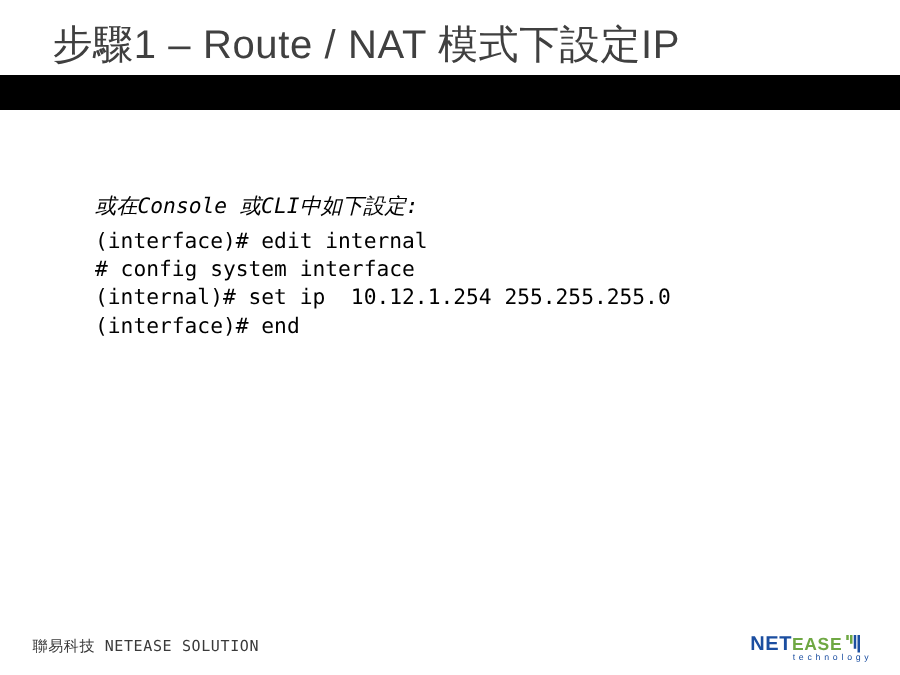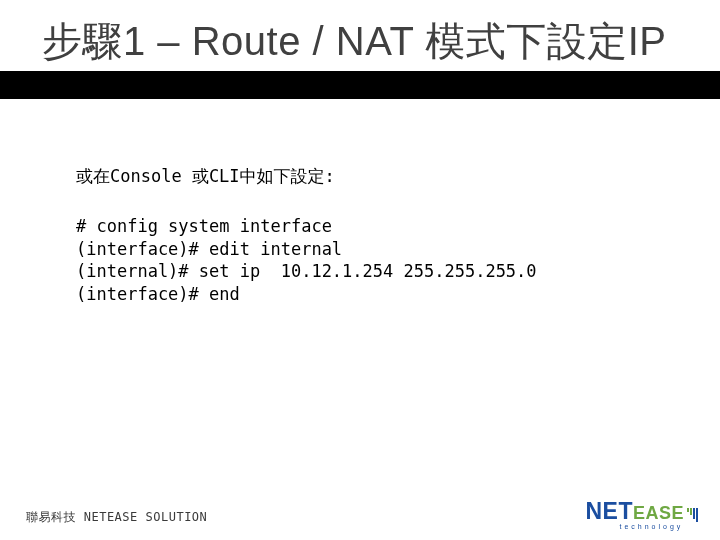--- a/index.html
+++ b/index.html
@@ -8,41 +8,42 @@
     height: 540px;
     background: #ffffff;
     font-family: "Microsoft JhengHei", "PMingLiU", Arial, sans-serif;
     position: relative;
     overflow: hidden;
   }
   .title-wrap {
     padding: 14px 0 0 42px;
   }
   .title {
-    font-size: 40px;
+    font-size: 32px;
     color: #404040;
     font-weight: 400;
     letter-spacing: 0.5px;
     white-space: nowrap;
   }
   .title-bar {
     margin-top: 2px;
     height: 28px;
     background: #000000;
     width: 100%;
   }
   .content {
     padding: 66px 0 0 76px;
     font-family: "MingLiU", "PMingLiU", "SimSun", monospace;
     font-size: 17px;
     color: #000000;
     line-height: 1.32;
   }
   .intro {
-    margin-bottom: 28px;
+    margin-bottom: 6px;
+    font-style: italic;
   }
   .cli-line {
     white-space: pre;
   }
   .footer {
     position: absolute;
     left: 26px;
     bottom: 14px;
     font-size: 12px;
     color: #3a3a3a;
@@ -57,22 +58,22 @@
     text-align: left;
   }
   .logo-row {
     display: flex;
     align-items: flex-end;
   }
   .logo-main {
     font-family: Arial, sans-serif;
     font-weight: 900;
   }
-  .logo-net { color: #1b4ea0; font-size: 23px; letter-spacing: 0.5px; }
-  .logo-ease { color: #6fa843; font-size: 18px; letter-spacing: 0.5px; }
+  .logo-net { color: #1b4ea0; font-size: 16px; letter-spacing: 0.5px; }
+  .logo-ease { color: #6fa843; font-size: 14px; letter-spacing: 0.5px; }
   .logo-sub {
     font-family: Arial, sans-serif;
     font-size: 7px;
     color: #1b4ea0;
     letter-spacing: 3px;
     margin-top: -2px;
     margin-left: 34px;
   }
   .logo-bars {
     display: flex;
@@ -92,22 +93,22 @@
 </head>
 <body>
 
 <div class="title-wrap">
   <div class="title">步驟1 – Route / NAT 模式下設定IP</div>
 </div>
 <div class="title-bar"></div>
 
 <div class="content">
   <div class="intro">或在Console 或CLI中如下設定:</div>
+  <div class="cli-line">(interface)# edit internal</div>
   <div class="cli-line"># config system interface</div>
-  <div class="cli-line">(interface)# edit internal</div>
   <div class="cli-line">(internal)# set ip  10.12.1.254 255.255.255.0</div>
   <div class="cli-line">(interface)# end</div>
 </div>
 
 <div class="footer">聯易科技  NETEASE SOLUTION</div>
 
 <div class="logo">
   <div class="logo-row">
     <span class="logo-main">
       <span class="logo-net">NET</span><span class="logo-ease">EASE</span>

